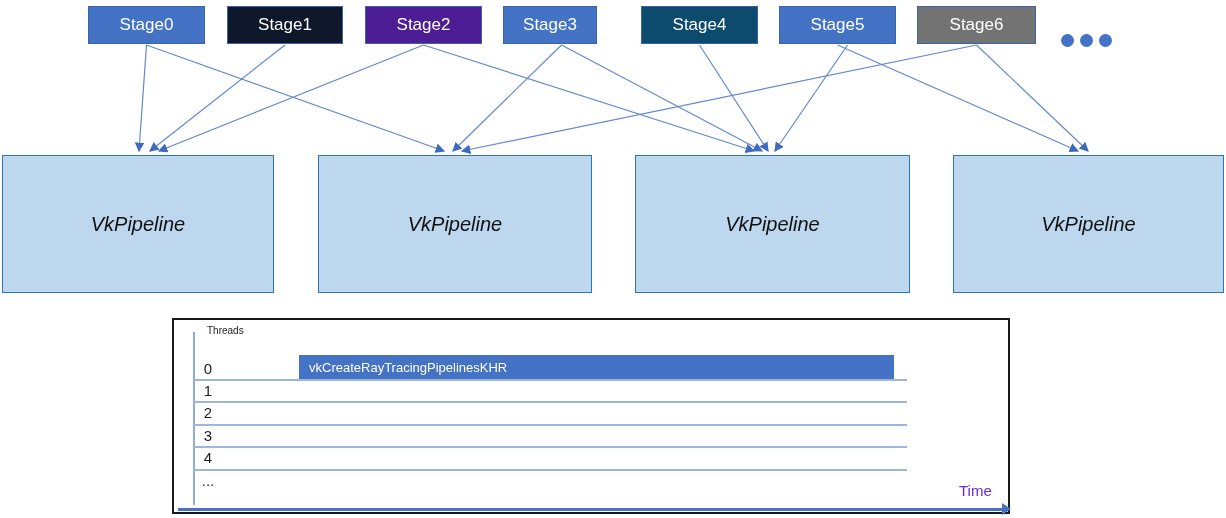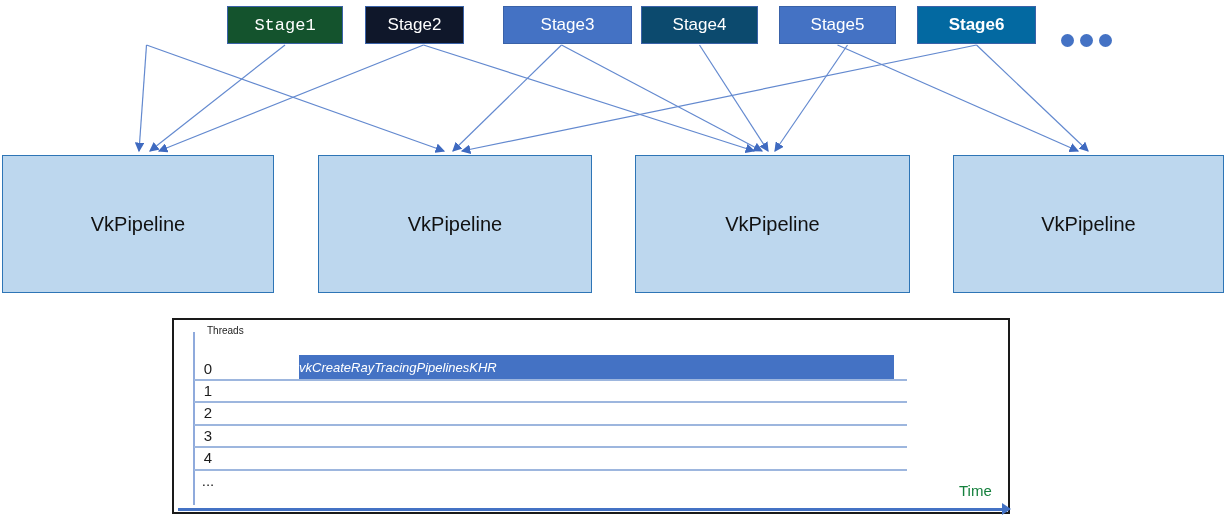--- a/index.html
+++ b/index.html
@@ -3,34 +3,34 @@
 <meta charset="utf-8">
 <style>
   html,body{margin:0;padding:0;background:#ffffff;}
   #canvas{position:relative;width:1226px;height:518px;background:#ffffff;overflow:hidden;
           font-family:"Liberation Sans", sans-serif;}
   #arrow-layer{position:absolute;left:0;top:0;width:1226px;height:518px;pointer-events:none;}
 
   .stage{position:absolute;top:6px;height:38px;display:flex;align-items:center;justify-content:center;
          color:#ffffff;font-size:17px;box-sizing:border-box;}
   .pipeline{position:absolute;top:155px;height:138px;display:flex;align-items:center;justify-content:center;
-            color:#111111;font-size:20px;box-sizing:border-box;}
+            color:#111111;font-size:20px;box-sizing:border-box;font-style:italic;}
   .dots{position:absolute;top:34px;display:flex;gap:6px;}
   .dot{width:13px;height:13px;border-radius:50%;}
 
   #chart{position:absolute;left:172px;top:318px;width:838px;height:196px;box-sizing:border-box;
          border:2px solid #1a1a1a;background:#ffffff;}
   #threads-label{position:absolute;left:33px;top:5px;font-size:10px;color:#1c1c1c;}
-  #time-label{position:absolute;left:785px;top:162px;font-size:15px;color:#15803d;}
+  #time-label{position:absolute;left:785px;top:162px;font-size:15px;color:#6d28d9;}
   .axis-v{position:absolute;left:19px;top:12px;width:2px;height:173px;}
   .row-label{position:absolute;left:14px;width:40px;height:22px;line-height:22px;text-align:center;
              font-size:15px;color:#1c1c1c;}
   .row-sep{position:absolute;left:20px;width:713px;height:2px;}
-  #task-bar{position:absolute;display:flex;align-items:center;box-sizing:border-box;
-            color:#ffffff;font-size:13px;white-space:nowrap;overflow:hidden;font-style:italic;}
+  #task-bar{position:absolute;display:flex;align-items:center;padding-left:10px;box-sizing:border-box;
+            color:#ffffff;font-size:13px;white-space:nowrap;overflow:hidden;}
   #time-axis{position:absolute;left:4px;top:188px;width:826px;height:3px;}
   #time-axis-head{position:absolute;left:828px;top:183px;width:0;height:0;
                   border-top:6px solid transparent;border-bottom:6px solid transparent;border-left:9px solid;}
 </style>
 </head>
 <body>
 
 <div id="canvas">
   <svg id="arrow-layer" viewBox="0 0 1226 518" xmlns="http://www.w3.org/2000/svg">
       <defs>
@@ -72,36 +72,39 @@
         <div class="row-sep" style="top: 126.2px; background: rgb(157, 182, 222);"></div>
         <div class="row-label" style="top: 127.1px;">4</div>
         <div class="row-sep" style="top: 148.6px; background: rgb(157, 182, 222);"></div>
         <div class="row-label" style="top: 149.5px;">...</div>
       </div>
     <div id="task-bar" style="left: 125px; top: 35px; width: 595px; height: 24px; background: rgb(68, 114, 196); color: rgb(255, 255, 255);">vkCreateRayTracingPipelinesKHR</div>
     <div id="time-label">Time</div>
     <div id="time-axis" style="background: rgb(68, 114, 196);"></div>
     <div id="time-axis-head" style="border-left-color: rgb(68, 114, 196);"></div>
   </div>
-    <div class="stage" style="left: 227px; width: 116px; background: #14532d; border: 1px solid rgb(58, 98, 168); font-family: Liberation Mono, monospace;">
+<div class="stage" style="left: 88px; width: 117px; background: rgb(68, 114, 196); border: 1px solid rgb(58, 98, 168);">
+      <span>Stage0</span>
+    </div>
+    <div class="stage" style="left: 227px; width: 116px; background: #0f172a; border: 1px solid rgb(58, 98, 168);">
       <span>Stage1</span>
     </div>
-    <div class="stage" style="left: 365px; width: 99px; background: #0f172a; border: 1px solid rgb(58, 98, 168);">
+    <div class="stage" style="left: 365px; width: 117px; background: #4c1d95; border: 1px solid rgb(58, 98, 168);">
       <span>Stage2</span>
     </div>
-    <div class="stage" style="left: 503px; width: 129px; background: rgb(68, 114, 196); border: 1px solid rgb(58, 98, 168);">
+    <div class="stage" style="left: 503px; width: 94px; background: rgb(68, 114, 196); border: 1px solid rgb(58, 98, 168);">
       <span>Stage3</span>
     </div>
     <div class="stage" style="left: 641px; width: 117px; background: #0c4a6e; border: 1px solid rgb(58, 98, 168);">
       <span>Stage4</span>
     </div>
     <div class="stage" style="left: 779px; width: 117px; background: rgb(68, 114, 196); border: 1px solid rgb(58, 98, 168);">
       <span>Stage5</span>
     </div>
-    <div class="stage" style="left: 917px; width: 119px; background: #0369a1; border: 1px solid rgb(58, 98, 168); font-weight: bold;">
+    <div class="stage" style="left: 917px; width: 119px; background: #737373; border: 1px solid rgb(58, 98, 168);">
       <span>Stage6</span>
     </div>
     <div class="pipeline" style="left: 2px; width: 272px; background: rgb(189, 215, 238); border: 1.5px solid rgb(46, 117, 182);">
       <span>VkPipeline</span>
     </div>
     <div class="pipeline" style="left: 318px; width: 274px; background: rgb(189, 215, 238); border: 1.5px solid rgb(46, 117, 182);">
       <span>VkPipeline</span>
     </div>
     <div class="pipeline" style="left: 635px; width: 275px; background: rgb(189, 215, 238); border: 1.5px solid rgb(46, 117, 182);">
       <span>VkPipeline</span>

